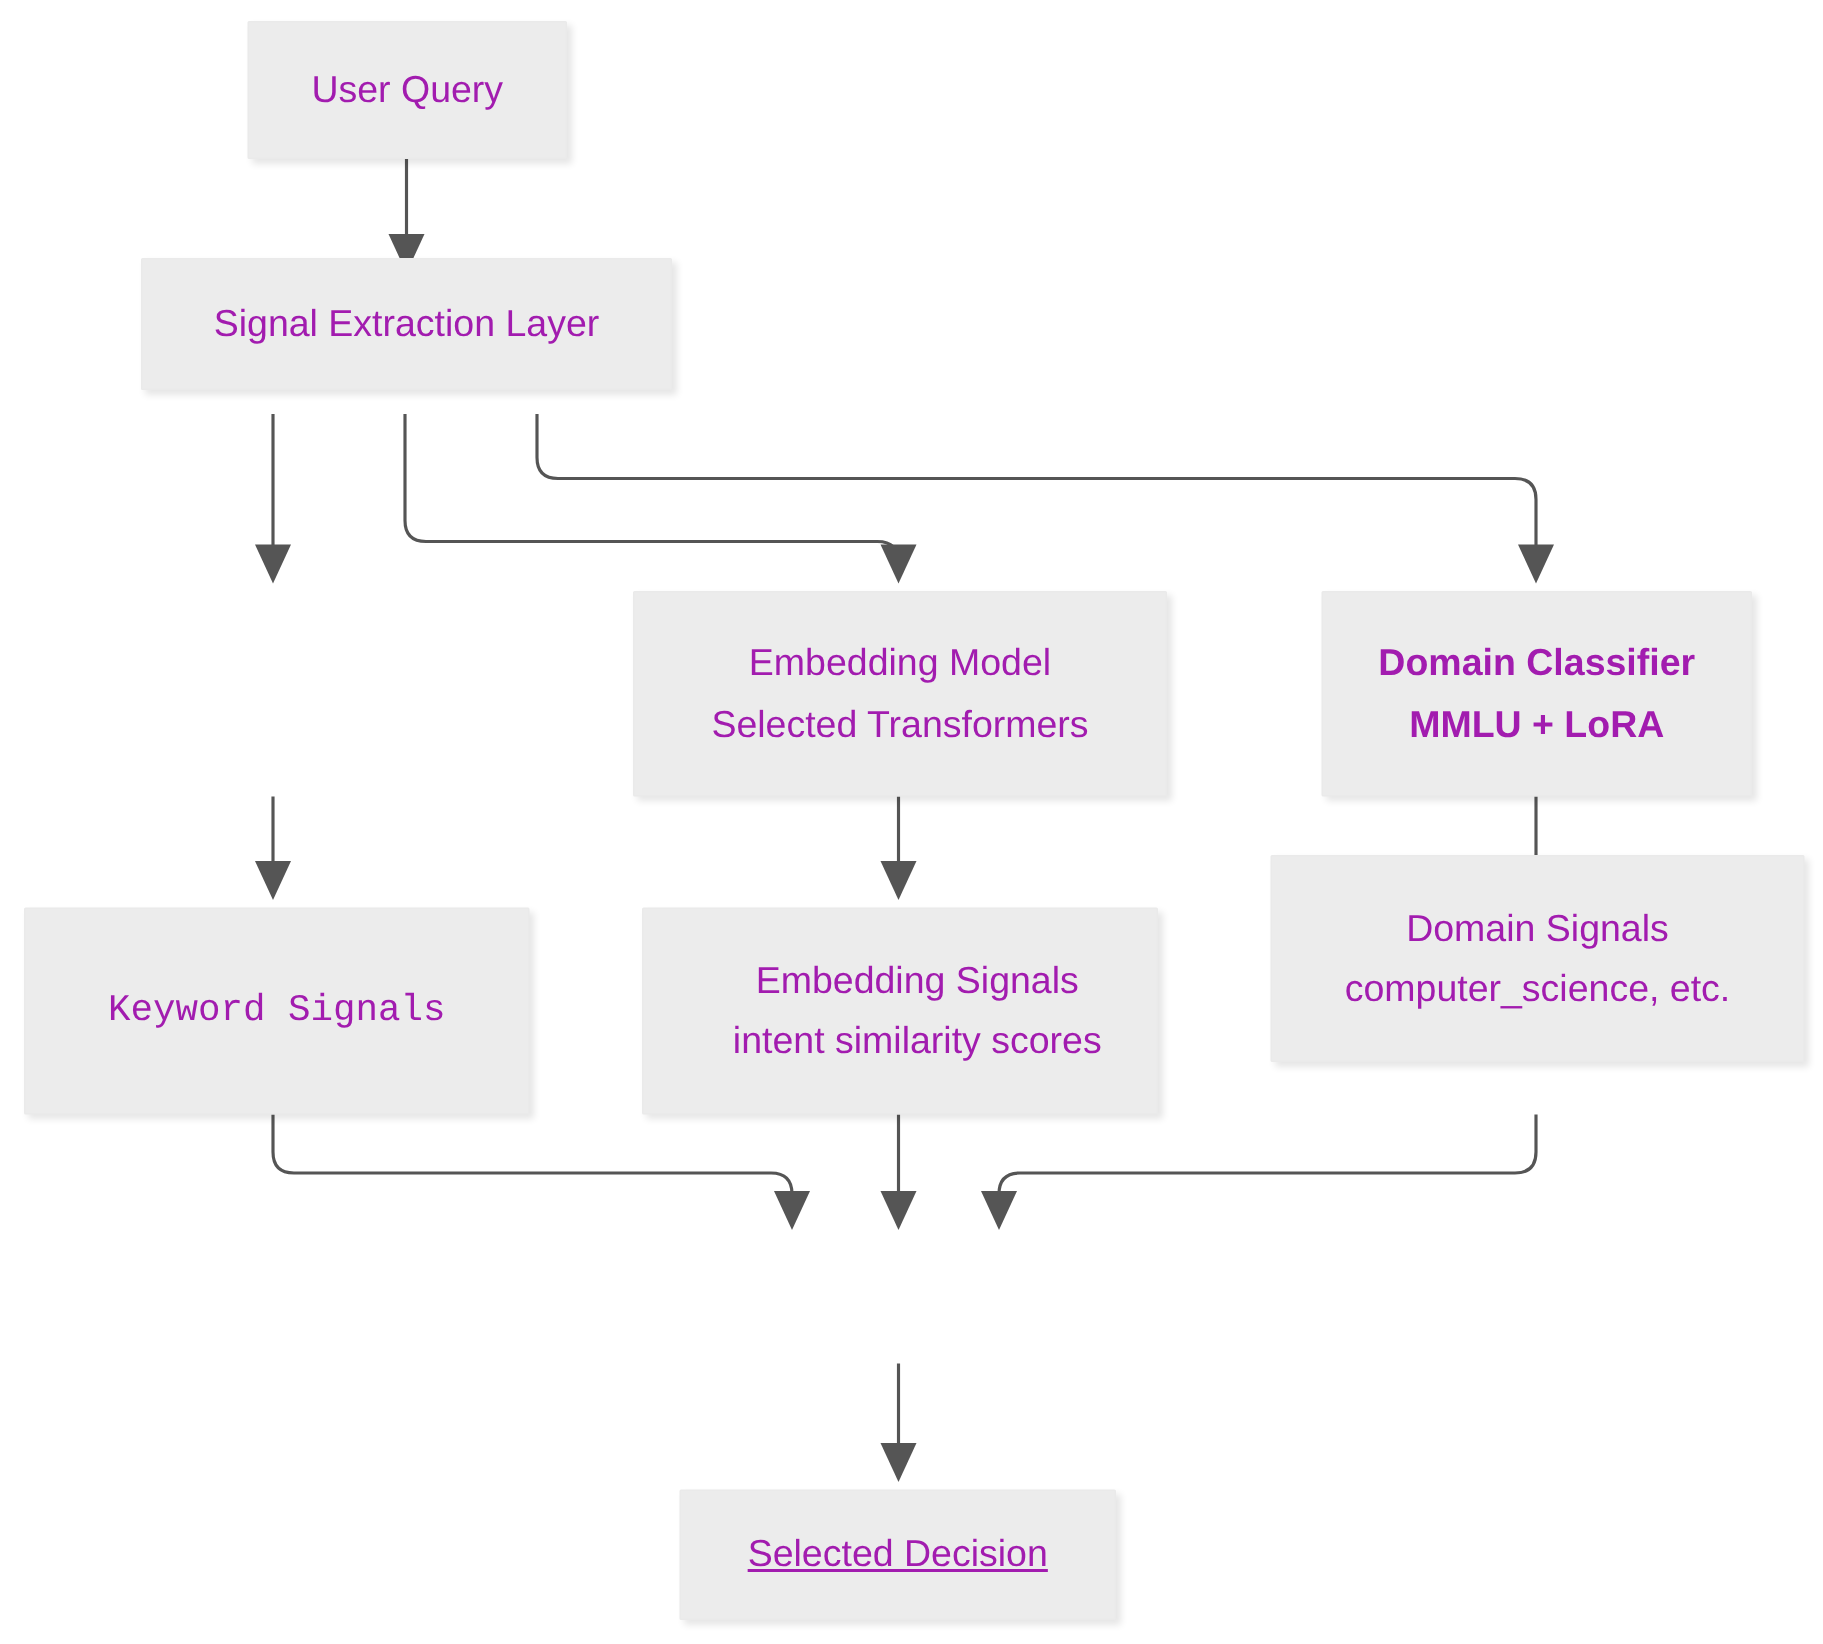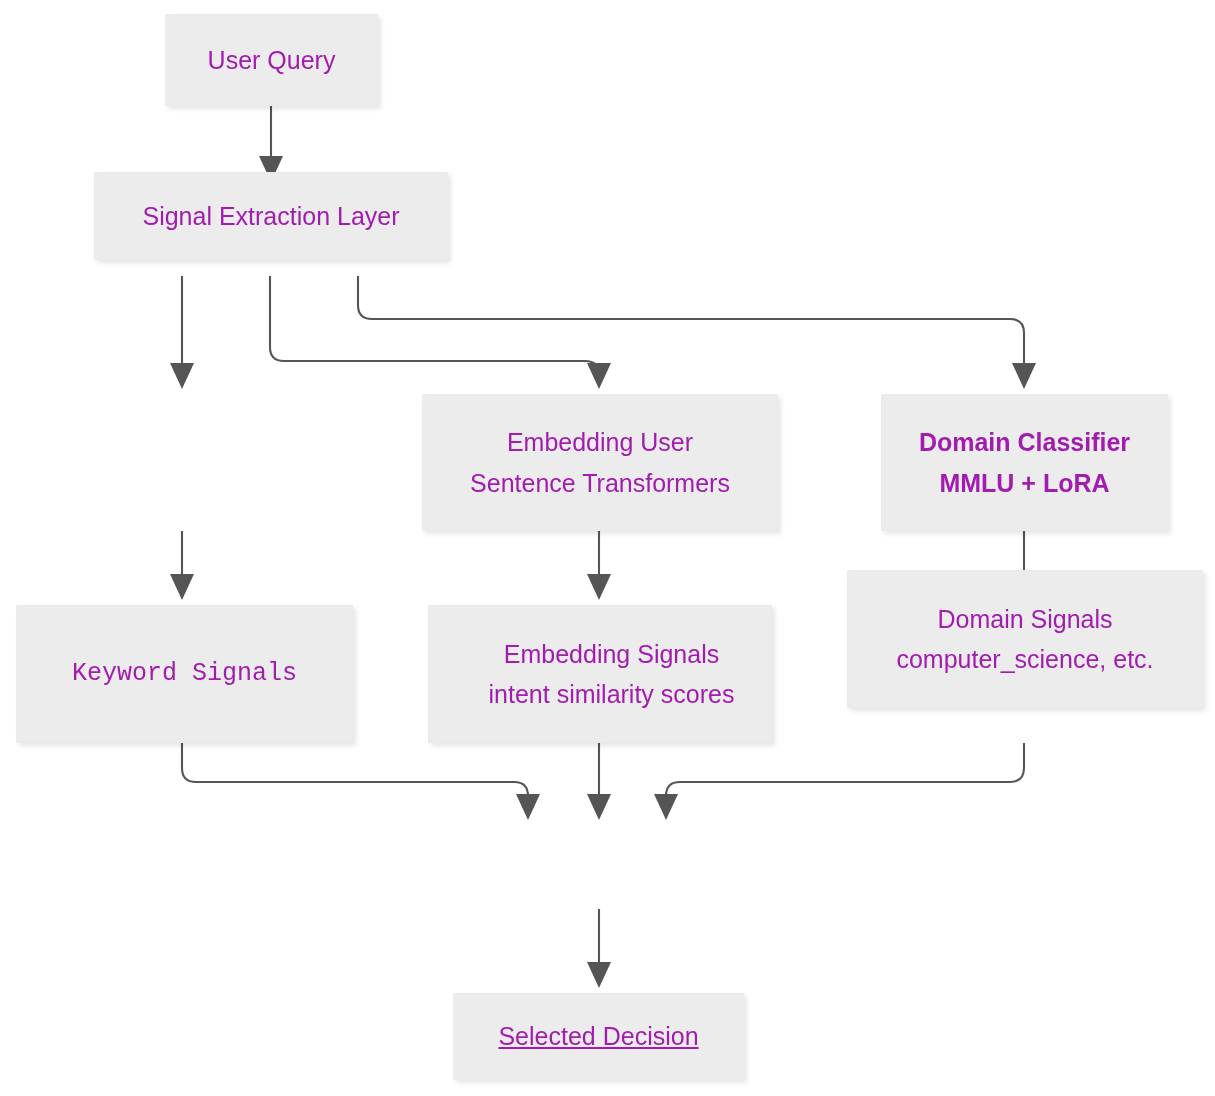--- a/index.html
+++ b/index.html
@@ -146,22 +146,22 @@
   <div class="node" id="node-user-query">
     <span>User Query</span>
   </div>
 
   <div class="node" id="node-signal-extraction">
     <span>Signal Extraction Layer</span>
   </div>
 
 
   <div class="node" id="node-embedding-model">
-    <span>Embedding User</span>
-    <span class="line2">Sentence Transformers</span>
+    <span>Embedding Model</span>
+    <span class="line2">Selected Transformers</span>
   </div>
 
   <div class="node" id="node-domain-classifier">
     <span>Domain Classifier</span>
     <span class="line2">MMLU + LoRA</span>
   </div>
 
   <div class="node" id="node-keyword-signals">
     <span>Keyword Signals</span>
   </div>

